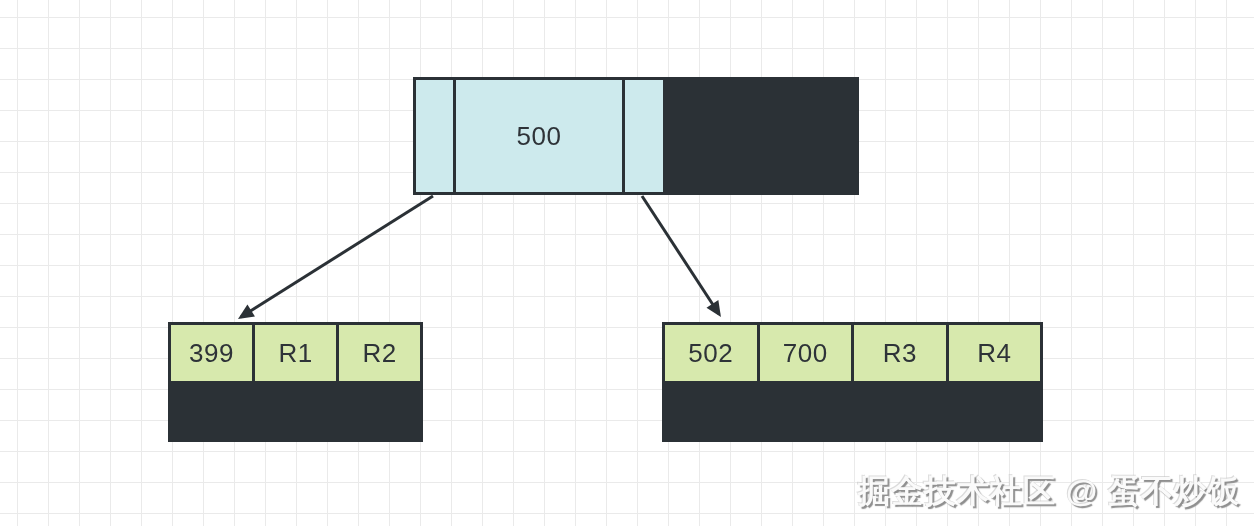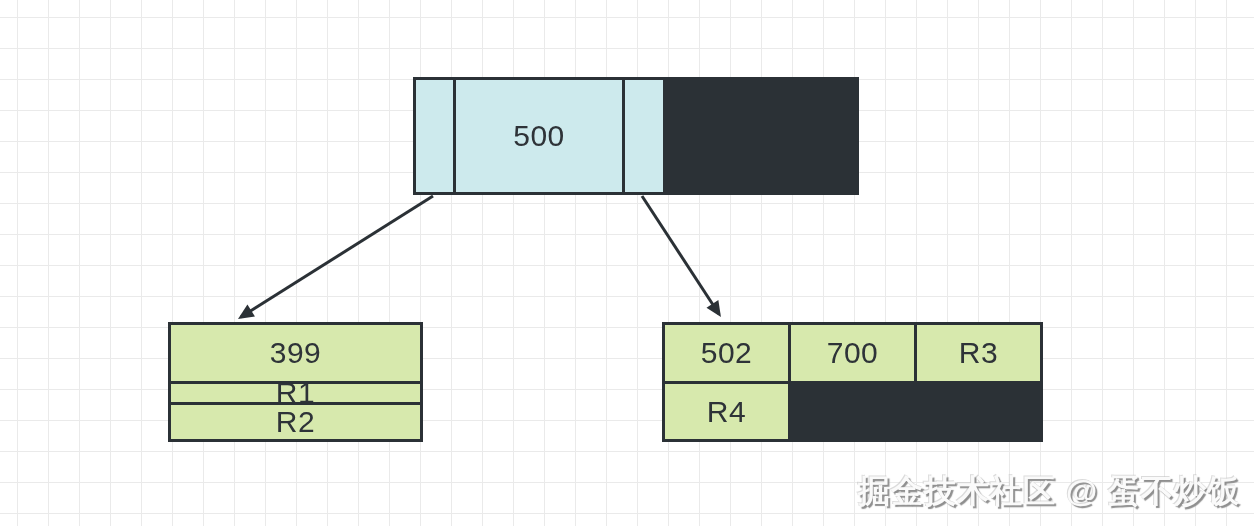--- a/index.html
+++ b/index.html
@@ -33,46 +33,46 @@
     display: grid;
     gap: 3px;
     background: var(--ink);
     border: 3px solid var(--ink);
   }
 
   .cell {
     display: flex;
     align-items: center;
     justify-content: center;
-    font-size: 30px;
+    font-size: 26px;
     color: var(--text);
     letter-spacing: 0.5px;
     overflow: hidden;
   }
   .root-cell { background: var(--root-fill); }
   .leaf-cell { background: var(--leaf-fill); }
 
   .node-root {
     left: 413px; top: 77px;
     width: 446px; height: 118px;
     grid-template-columns: 37px 166px 38px 1fr;
     grid-template-rows: 1fr;
   }
 
   .node-leaf-left {
     left: 168px; top: 322px;
     width: 255px; height: 120px;
-    grid-template-columns: 1fr;
+    grid-template-columns: 1fr 1fr 1fr;
     grid-template-rows: 56px 1fr;
   }
 
   .node-leaf-right {
     left: 662px; top: 322px;
     width: 381px; height: 120px;
-    grid-template-columns: 1fr 1fr 1fr;
+    grid-template-columns: 1fr 1fr 1fr 1fr;
     grid-template-rows: 56px 1fr;
   }
 
   .arrow-layer {
     position: absolute;
     left: 0; top: 0;
     width: 1254px; height: 526px;
     pointer-events: none;
   }
   .arrow-line {

